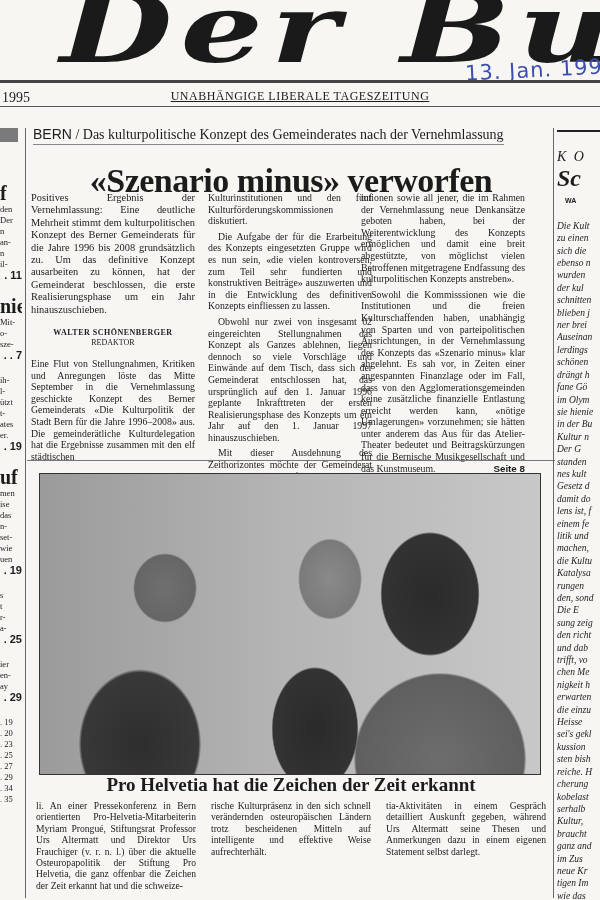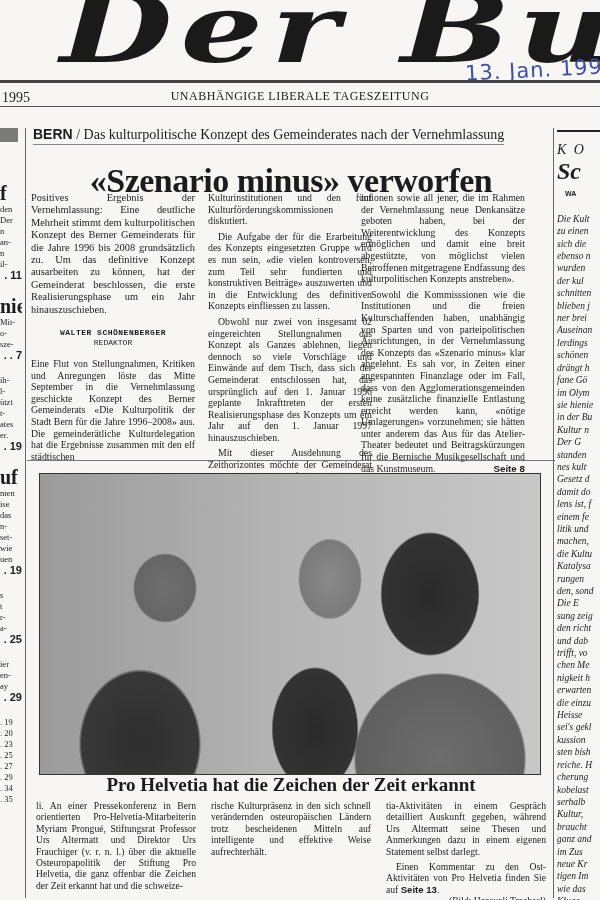--- a/index.html
+++ b/index.html
@@ -3,61 +3,61 @@
 <meta charset="utf-8">
 <style>
   html, body { margin:0; padding:0; }
   body { width:600px; height:900px; background:#f7f6f2; position:relative; overflow:hidden; font-family:"Liberation Serif", serif; color:#1c1c1c; }
   .masthead { position:absolute; left:0; top:0; width:600px; height:80px; }
   .masthead-logo { position:absolute; left:60px; top:-28px; font-family:"DejaVu Serif", serif; font-weight:bold; font-size:96px; letter-spacing:6px; color:#1a1a1a; transform:scaleX(1.35); transform-origin:left top; white-space:nowrap; font-style:italic; }
   .handwritten-date { position:absolute; left:465px; top:58px; font-family:"DejaVu Sans", sans-serif; font-size:21px; color:#3c4fb0; transform:rotate(-3deg); white-space:nowrap; letter-spacing:1px; }
   .rule-top { position:absolute; left:0; top:80px; width:600px; height:3px; background:#444; }
   .tagline-row { position:absolute; left:0; top:86px; width:600px; height:20px; }
   .year { position:absolute; left:2px; top:4px; font-size:14px; }
-  .tagline { position:absolute; left:0; width:600px; top:3px; text-align:center; font-size:12px; letter-spacing:0.5px; }
+  .tagline { position:absolute; left:0; width:600px; top:3px; text-align:center; font-size:12px; letter-spacing:0.5px;text-decoration:underline; }
   .rule-2 { position:absolute; left:0; top:106px; width:600px; height:1px; background:#555; }
 
   .left-strip { position:absolute; left:0; top:128px; width:22px; height:770px; overflow:hidden; font-size:8.5px; line-height:11px; }
   .left-strip .box { width:18px; height:14px; background:#7a7a7a; margin-bottom:40px; }
   .left-strip .big { font-weight:bold; font-size:20px; line-height:22px; font-family:"Liberation Serif", serif; }
   .left-strip .num { font-family:"Liberation Sans", sans-serif; font-weight:bold; font-size:11px;text-align:right; }
   .vline-left { position:absolute; left:25px; top:128px; width:1px; height:770px; background:#666; }
 
   .article { position:absolute; left:27px; top:126px; width:528px; }
   .kicker { position:absolute; left:6px; top:0; font-size:14px; white-space:nowrap; border-bottom:1px solid #888; padding-bottom:1px; }
-  .kicker b { font-family:"Liberation Sans", sans-serif; font-weight:bold; }
+  .kicker b { font-family:"Liberation Sans", sans-serif; font-weight:normal; }
   .headline { position:absolute; left:0; width:528px; top:24px; text-align:center; font-size:34px; font-weight:bold; letter-spacing:-0.5px;margin-top:12px; }
   .cols { position:absolute; top:66px; left:4px; width:520px; font-size:9.8px; line-height:11.6px; text-align:justify; }
   .col { position:absolute; top:0; width:164px; }
   .col p { margin:0; text-indent:10px; }
   .col p.first { text-indent:0; }
   .col p + p { margin-top:4px; }
   .lead { font-weight:normal; font-size:10.4px; line-height:12.4px; text-indent:0 !important; }
-  .byline { text-align:center; margin:12px 0 10px; font-family:Liberation Mono, monospace; font-size:8px; line-height:10px; }
+  .byline { text-align:center; margin:12px 0 10px; font-family:Liberation Serif, serif; font-size:8px; line-height:10px; }
   .byline b { letter-spacing:0.5px; }
   .pageref { font-family:"Liberation Sans", sans-serif; font-weight:bold; float:right; }
   .rule-mid { position:absolute; left:27px; top:460px; width:528px; height:1px; background:#777; }
 
   .photo { position:absolute; left:39px; top:473px; width:500px; height:300px; background:
     radial-gradient(ellipse 80px 100px at 78% 40%, #2a2a2a 0, #333 60%, transparent 62%),
     radial-gradient(ellipse 55px 70px at 58% 35%, #8a8a8a 0, #7a7a7a 55%, transparent 58%),
     radial-gradient(ellipse 55px 60px at 25% 38%, #6f6f6f 0, #666 55%, transparent 58%),
     radial-gradient(ellipse 120px 120px at 80% 95%, #6d6d6d 0, #5f5f5f 70%, transparent 72%),
     radial-gradient(ellipse 90px 110px at 20% 90%, #2e2e2e 0, #383838 65%, transparent 68%),
     radial-gradient(ellipse 70px 100px at 55% 85%, #2a2a2a 0, #333 60%, transparent 62%),
     linear-gradient(90deg, #9b9b9b, #b5b5b5 50%, #c8c8c8); border:1px solid #333; }
   .caption-title { position:absolute; left:27px; top:774px; width:528px; text-align:center; font-size:19px; font-weight:bold; }
   .caption-cols { position:absolute; left:36px; top:800px; width:510px; font-size:9.6px; line-height:11.4px; text-align:justify; }
   .caption-cols .col { width:160px; }
   .caption-cols b { font-family:"Liberation Sans", sans-serif; }
   .credit { float:right; }
 
   .vline-right { position:absolute; left:553px; top:128px; width:1px; height:770px; background:#666; }
   .right-strip { position:absolute; left:557px; top:130px; width:43px; height:770px; overflow:hidden; font-size:9.5px; line-height:12.4px; font-style:italic; white-space:nowrap; }
-  .right-strip .rhead { font-style:italic; font-size:14px; border-top:2px solid #222; padding-top:12px; letter-spacing:2px; }
+  .right-strip .rhead { font-style:italic; font-size:14px; border-top:2px solid #222; padding-top:19px; letter-spacing:2px; }
   .right-strip .rtitle { font-weight:bold; font-size:24px; line-height:30px; }
   .right-strip .rby { font-style:normal; font-family:"Liberation Sans", sans-serif; font-weight:bold; font-size:7px; margin:2px 0 12px 8px; }
 </style>
 </head>
 <body>
 
 <div class="masthead">
   <div class="masthead-logo">Der Bund</div>
   <div class="handwritten-date">13. Jan. 199</div>
 </div>
@@ -151,21 +151,20 @@
 <div class="caption-title">Pro Helvetia hat die Zeichen der Zeit erkannt</div>
 <div class="caption-cols">
   <div class="col" style="left:0">
     <p class="first">li. An einer Pressekonferenz in Bern orientierten Pro-Helvetia-Mitarbeiterin Myriam Prongué, Stiftungsrat Professor Urs Altermatt und Direktor Urs Frauchiger (v. r. n. l.) über die aktuelle Osteuropapolitik der Stiftung Pro Helvetia, die ganz offenbar die Zeichen der Zeit erkannt hat und die schweize-</p>
   </div>
   <div class="col" style="left:175px">
     <p class="first">rische Kulturpräsenz in den sich schnell verändernden osteuropäischen Ländern trotz bescheidenen Mitteln auf intelligente und effektive Weise aufrechterhält.</p>
   </div>
   <div class="col" style="left:350px">
     <p class="first">tia-Aktivitäten in einem Gespräch detailliert Auskunft gegeben, während Urs Altermatt seine Thesen und Anmerkungen dazu in einem eigenen Statement selbst darlegt.</p>
-    <p><span>Einen Kommentar zu den Ost-Aktivitäten von Pro Helvetia finden Sie auf</span> <b>Seite 13</b>. <span class="credit">(Bild: Hansueli Trachsel)</span></p>
   </div>
 </div>
 
 <div class="vline-right"></div>
 <div class="right-strip">
   <div class="rhead">K O</div>
   <div class="rtitle">Sc</div>
   <div class="rby">WA</div>
   <div id="right-lines">
       <div>Die Kult</div>

